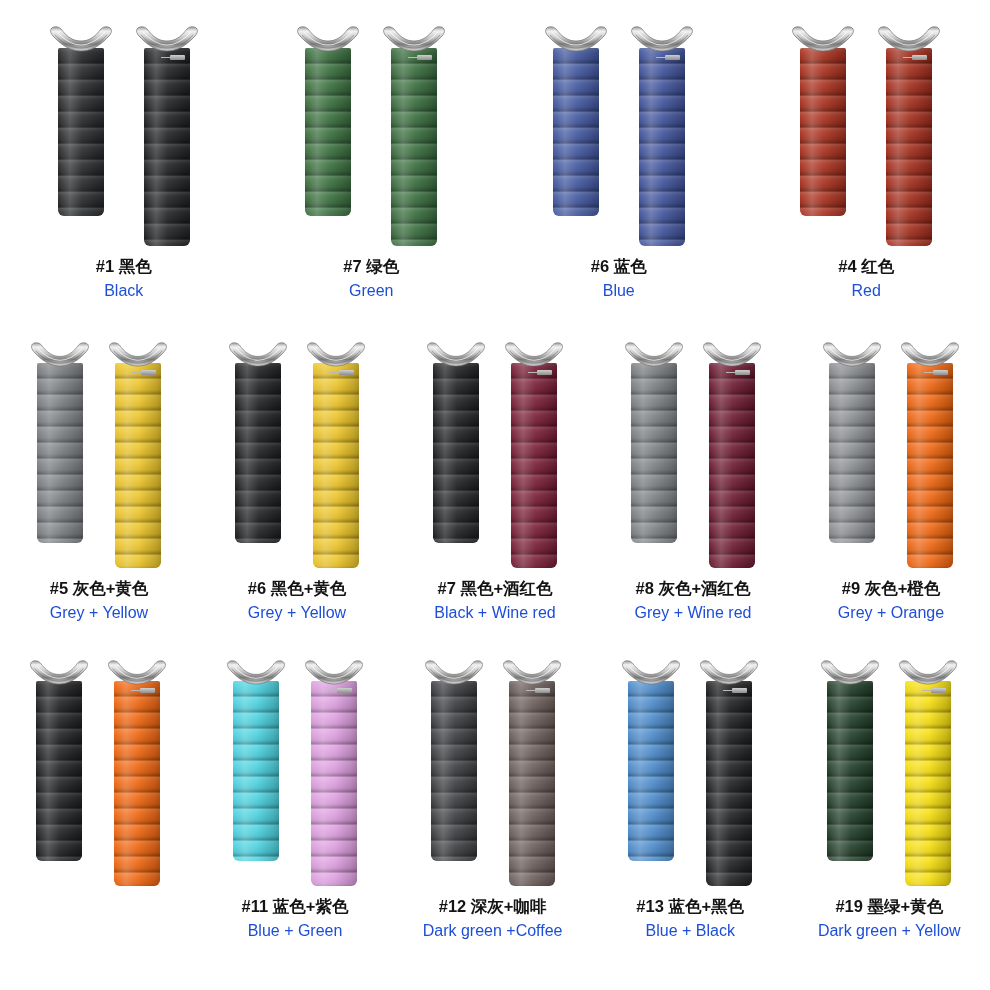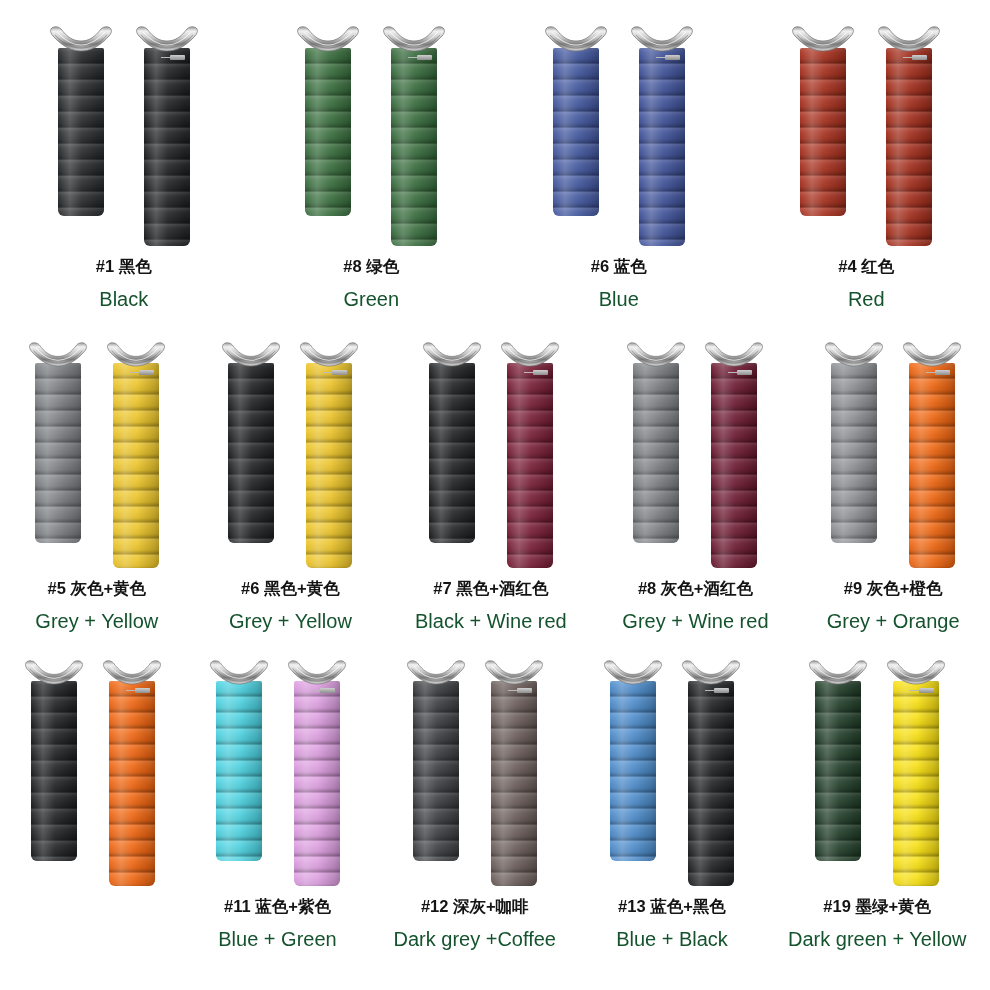--- a/index.html
+++ b/index.html
@@ -124,25 +124,25 @@
     margin-top: 10px;
     line-height: 1.32;
   }
   .cn {
     font-size: 16.5px;
     font-weight: bold;
     color: #141414;
     white-space: nowrap;
   }
   .en {
-    font-size: 20px;
+    font-size: 16px;
     font-weight: normal;
-    color: #14532d;
+    color: #1d4ed8;
     white-space: nowrap;
-    margin-top: 8px;
+    margin-top: 2px;
   }
 </style>
 </head>
 <body>
 
 <div id="sheet">
   <div class="row r1">
   <div class="variant">
     <div class="pair">
 
@@ -252,21 +252,21 @@
   </svg>
     </div>
     <div class="strap" style="background:#3a6e3f">
       <div class="ribs"></div>
       <div class="sheen"></div>
       <div class="tongue"></div>
     </div>
   </div>
     </div>
     <div class="caption">
-      <div class="cn">#8 绿色</div>
+      <div class="cn">#7 绿色</div>
       <div class="en">Green</div>
     </div>
   </div>
   <div class="variant">
     <div class="pair">
 
   <div class="band short">
     <div class="clasp">
 
   <svg class="curve" viewBox="0 0 64 26" preserveAspectRatio="none">
@@ -853,21 +853,21 @@
     </div>
     <div class="strap" style="background:#6d5f5c">
       <div class="ribs"></div>
       <div class="sheen"></div>
       <div class="tongue"></div>
     </div>
   </div>
     </div>
     <div class="caption">
       <div class="cn">#12 深灰+咖啡</div>
-      <div class="en">Dark grey +Coffee</div>
+      <div class="en">Dark green +Coffee</div>
     </div>
   </div>
   <div class="variant">
     <div class="pair">
 
   <div class="band short">
     <div class="clasp">
 
   <svg class="curve" viewBox="0 0 64 26" preserveAspectRatio="none">
     <defs>

